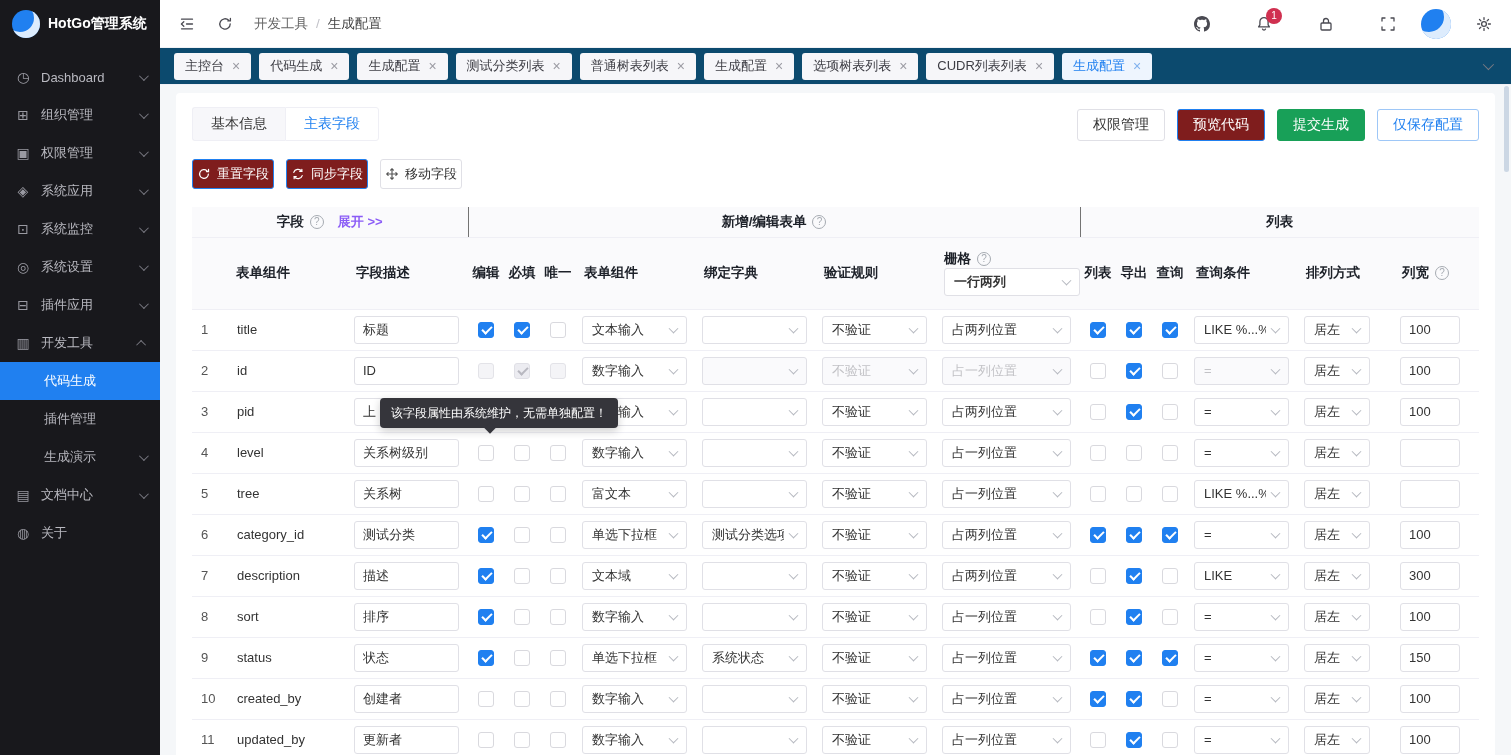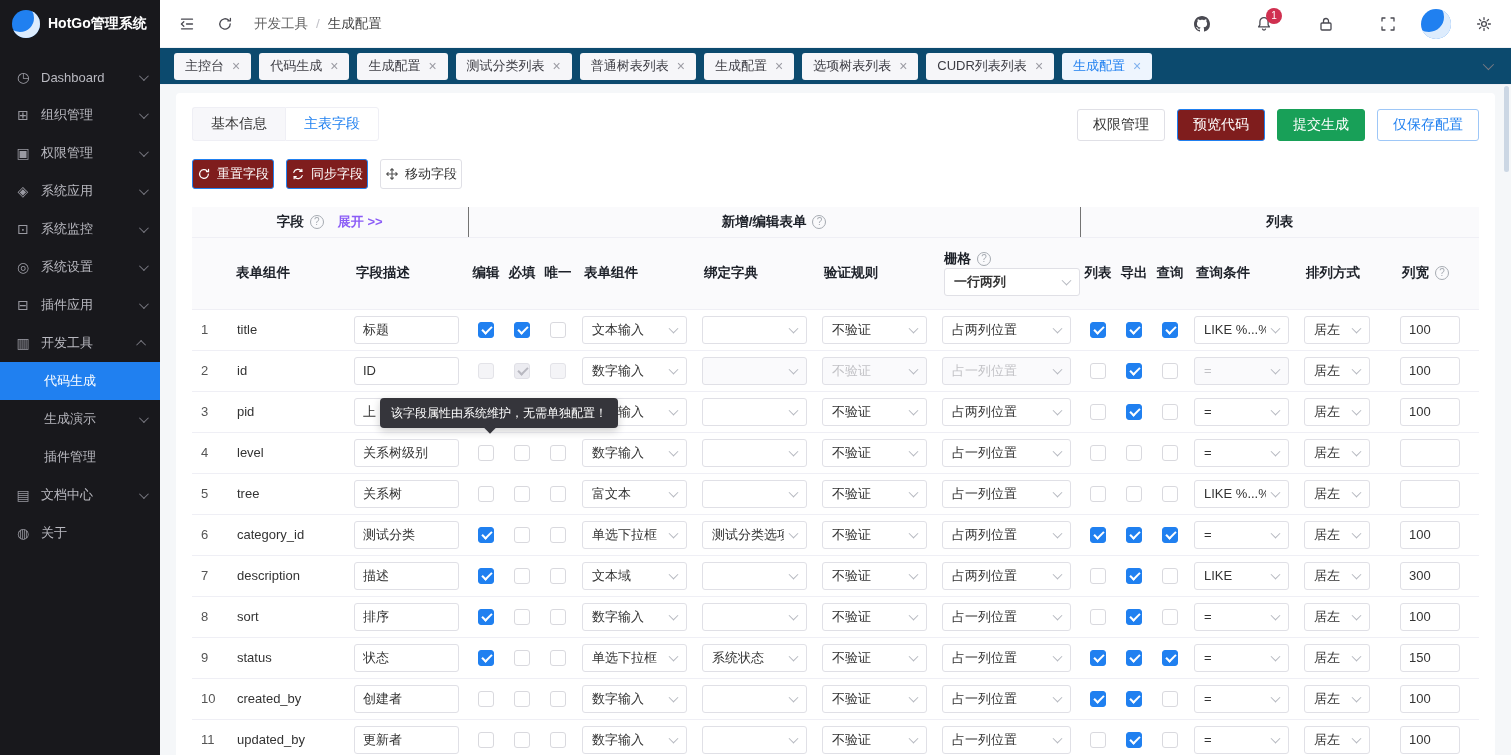--- a/index.html
+++ b/index.html
@@ -148,25 +148,25 @@
       </div>
       <div class="menu-item">
         <span class="mi-icon">▥</span>
         <span class="mi-label">开发工具</span>
         <span class="mi-arrow up"></span>
       </div>
       <div class="menu-item child active">
         <span class="mi-label">代码生成</span>
       </div>
       <div class="menu-item child">
+        <span class="mi-label">插件管理</span>
+      </div>
+      <div class="menu-item child">
         <span class="mi-label">生成演示</span>
         <span class="mi-arrow down"></span>
-      </div>
-      <div class="menu-item child">
-        <span class="mi-label">插件管理</span>
       </div>
       <div class="menu-item">
         <span class="mi-icon">▤</span>
         <span class="mi-label">文档中心</span>
         <span class="mi-arrow down"></span>
       </div>
       <div class="menu-item">
         <span class="mi-icon">◍</span>
         <span class="mi-label">关于</span>
       </div>

